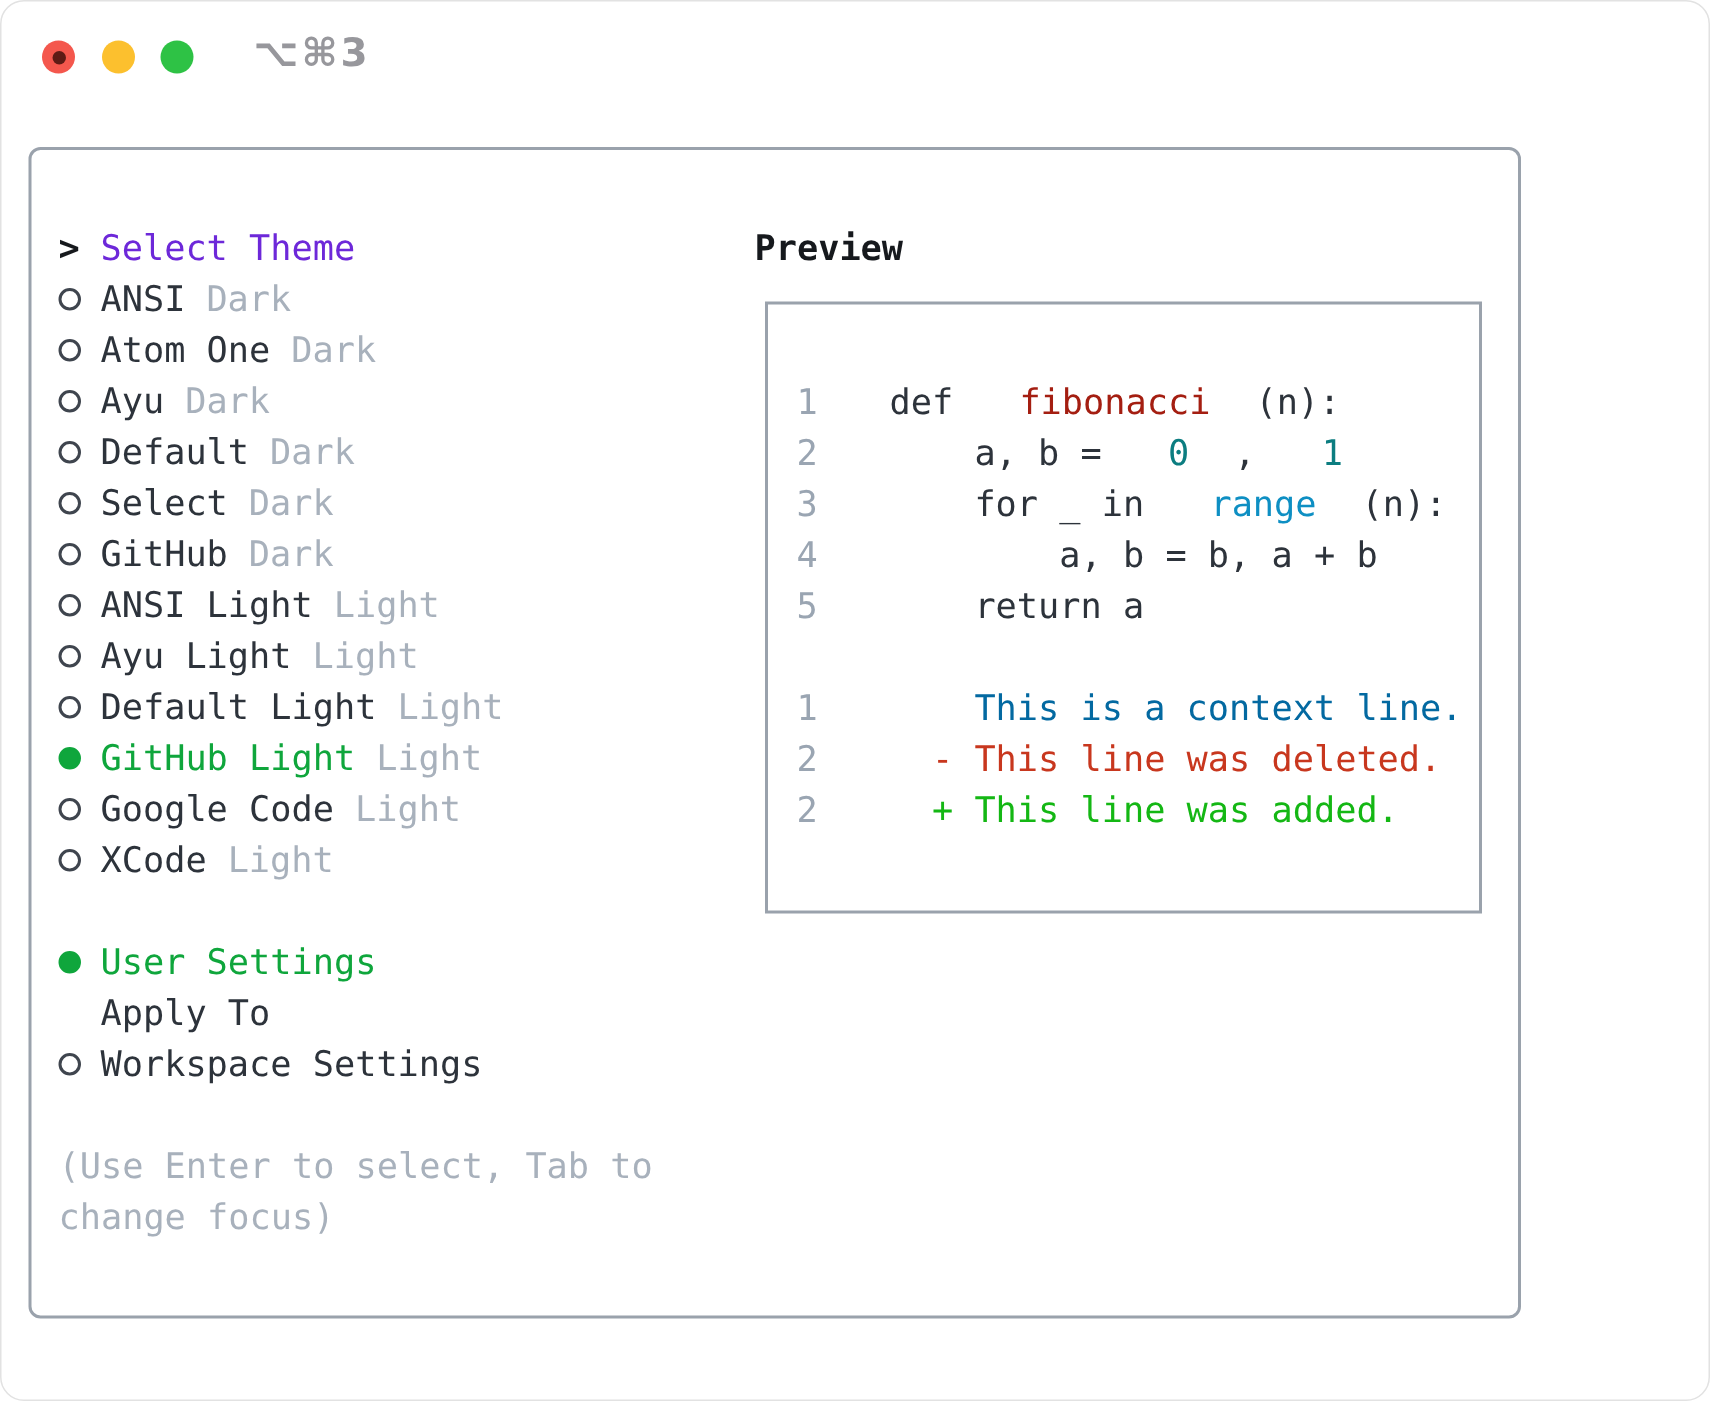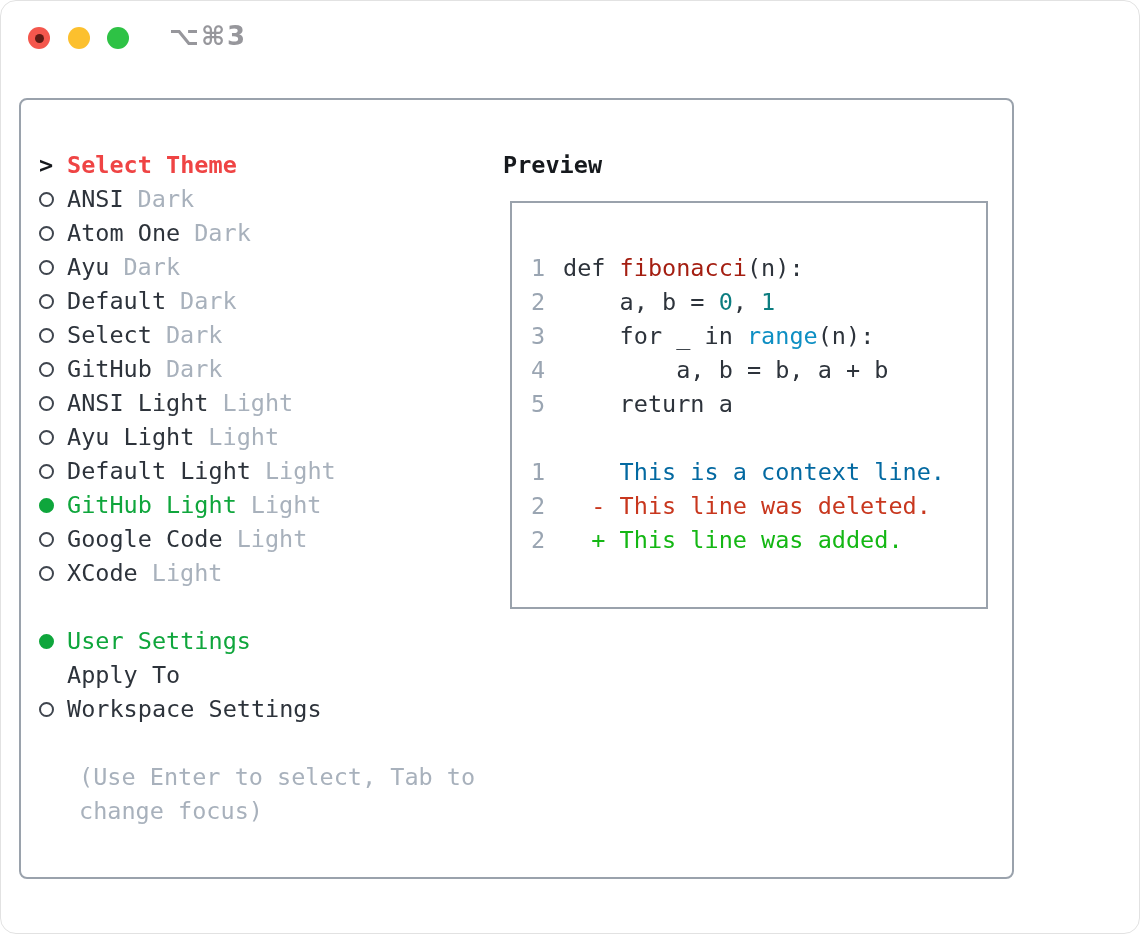--- a/index.html
+++ b/index.html
@@ -44,42 +44,42 @@
   .left-col { position:absolute; left:18px; top:48px; width:445px; }
   .row { display:flex; align-items:center; height:34px; white-space:pre; }
   .marker { width:28px; display:flex; align-items:center; flex:none; }
   .radio {
     width:15px; height:15px; border-radius:50%;
     border:2px solid #3f454e; background:transparent;
   }
   .row.sel .radio { background:#0fa63c; border-color:#0fa63c; }
   .row.sel .t-name { color:#0fa63c; }
   .prompt { font-weight:bold; color:#16191d; }
-  .hdr { font-weight:bold; color:#ef4444; }
+  .hdr { font-weight:normal; color:#6d28d9; }
   .t-name { color:#2d333b; }
   .t-badge { color:#a8b1bc; margin-left:14px; }
   .spacer { height:34px; }
-  .hint { color:#a8b1bc; line-height:34px; width:432px;margin-left:40px; }
+  .hint { color:#a8b1bc; line-height:34px; width:432px; }
   
   .preview-title {
     position:absolute; left:482px; top:48px; height:34px;
     display:flex; align-items:center;
     font-weight:bold; color:#16191d;
   }
   .preview-box {
     position:absolute; left:489px; top:101px;
     width:478px; height:408px;
     border:2px solid #9aa2ac;
     background:#ffffff;
     padding:48px 0 0 19px;
     overflow:hidden;
   }
   .code-row { display:flex; align-items:center; height:34px; white-space:pre; }
   .lineno { width:32px; color:#9aa5b2; flex:none; }
-  .tok      { color:#2d333b; }
+  .tok      { color:#2d333b;margin-left:30px; }
   .tok.kw   { color:#2d333b; }
   .tok.fn   { color:#a41e11; }
   .tok.num  { color:#0c7d80; }
   .tok.bi   { color:#0e8fc3; }
   .tok.ctx  { color:#0369a1; }
   .tok.del  { color:#c8371e; }
   .tok.add  { color:#14b714; }
 </style>
 </head>
 <body>

